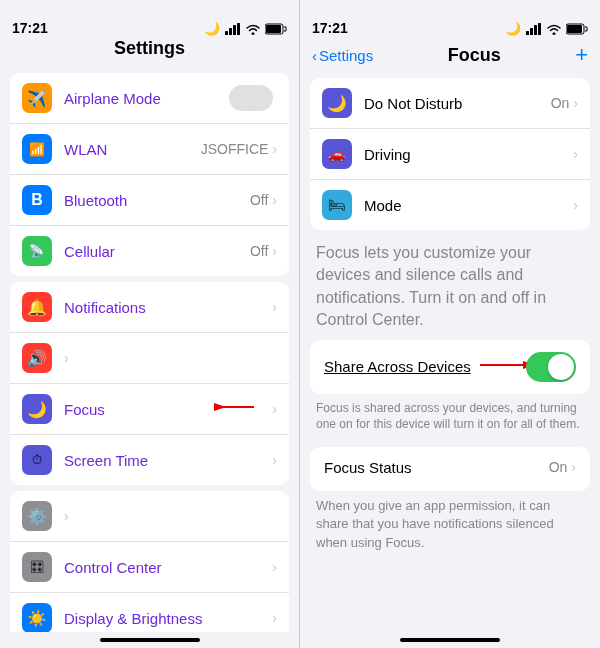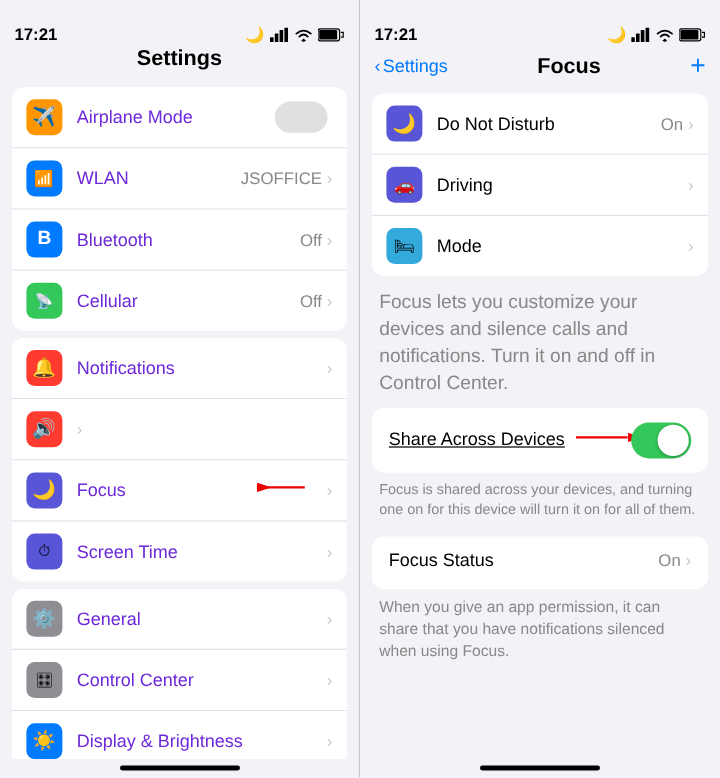--- a/index.html
+++ b/index.html
@@ -331,21 +331,20 @@
       <div class="settings-item">
         <div class="item-icon" style="background:#5856d6; font-size:13px;">⏱</div>
         <span class="item-label">Screen Time</span>
         <span class="chevron">›</span>
       </div>
     </div>
 
     <div class="settings-group">
       <div class="settings-item">
         <div class="item-icon" style="background:#8e8e93;">⚙️</div>
-        <span class="item-label">General</span>
         <span class="chevron">›</span>
       </div>
       <div class="settings-item">
         <div class="item-icon" style="background:#8e8e93; font-size:12px;">🎛</div>
         <span class="item-label">Control Center</span>
         <span class="chevron">›</span>
       </div>
       <div class="settings-item">
         <div class="item-icon" style="background:#007aff;">☀️</div>
         <span class="item-label">Display &amp; Brightness</span>

